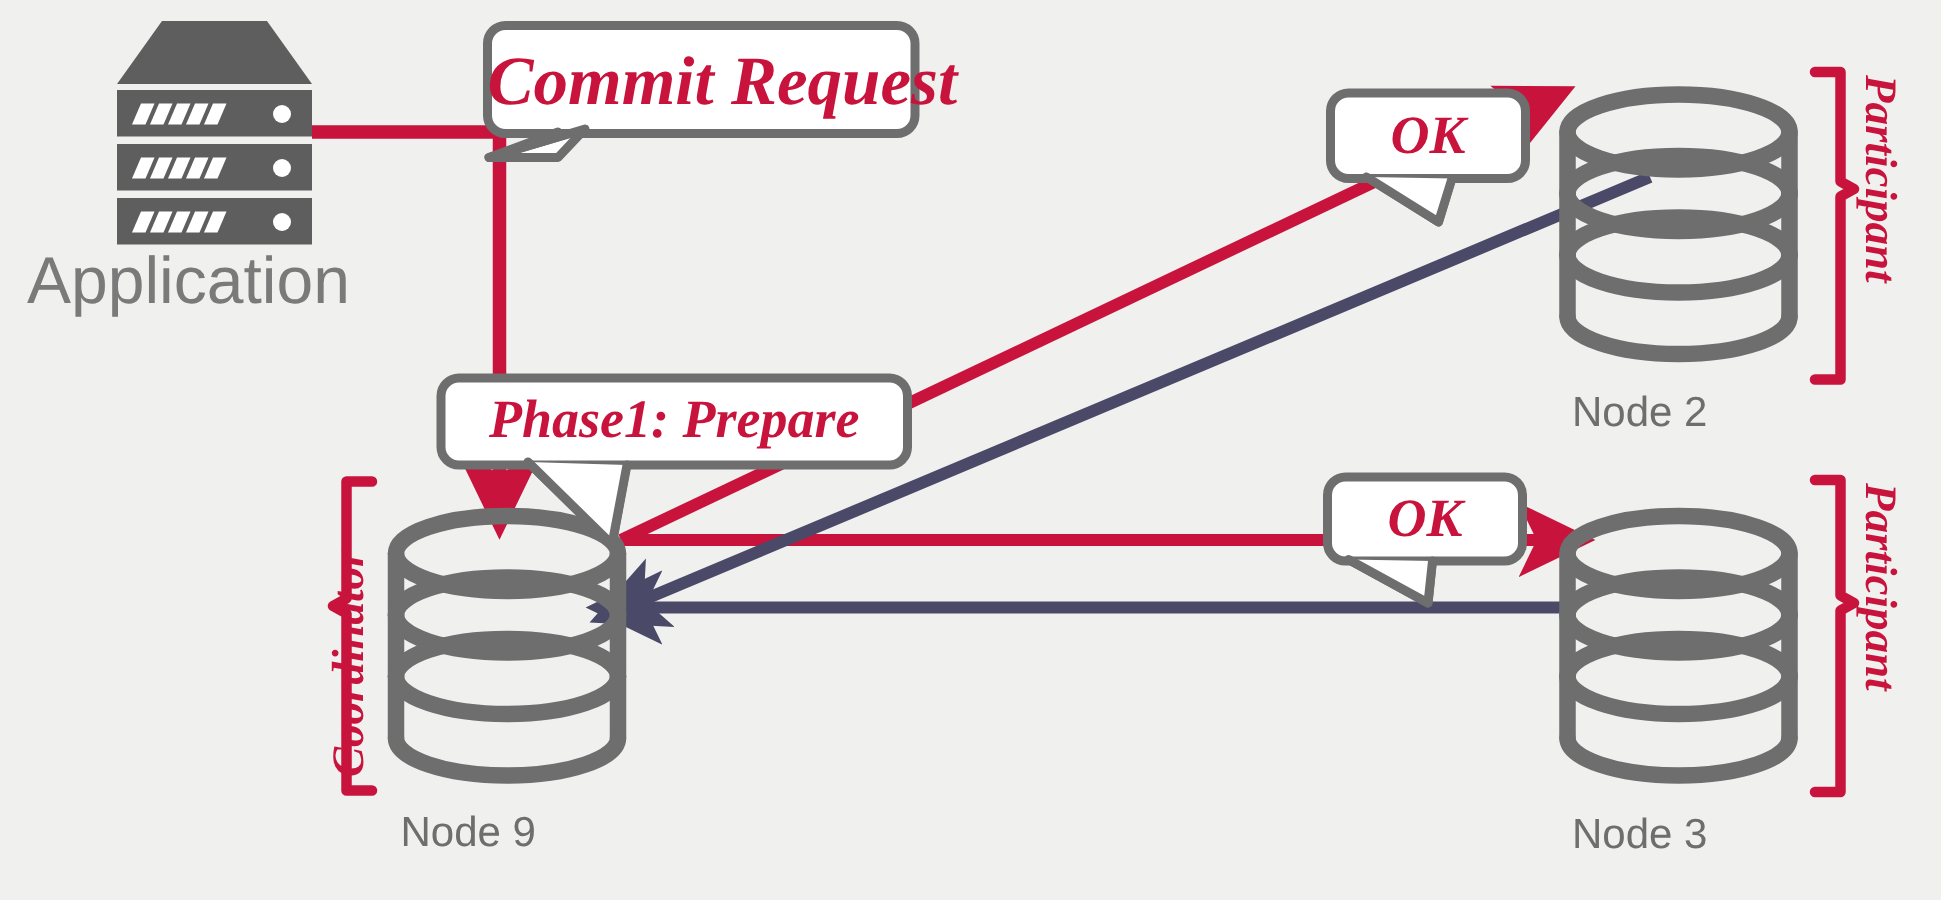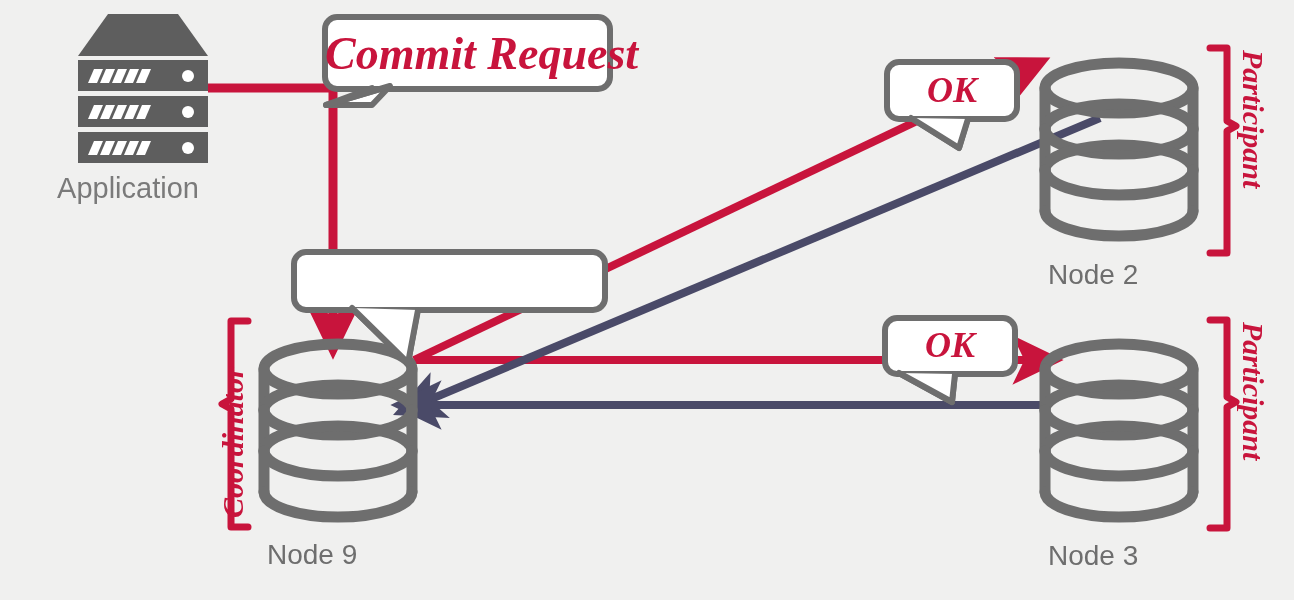--- a/index.html
+++ b/index.html
@@ -18,24 +18,24 @@
     font-family:"Liberation Sans", sans-serif;
     font-size:28px;
     color:#6e6e6e;
     white-space:nowrap;
     letter-spacing:0px;
     margin-top:16px;
   }
   .applabel{
     position:absolute;
     font-family:"Liberation Sans", sans-serif;
-    font-size:29px;
+    font-size:44px;
     color:#7a7a7a;
     line-height:44px;
-    text-align:center;
+    text-align:left;
     white-space:nowrap;
   }
   .calloutText{
     position:absolute;
     font-family:"Liberation Serif", serif;
     font-weight:bold;
     font-style:italic;
     color:#c8143c;
     white-space:nowrap;
     text-align:center;
@@ -194,20 +194,21 @@
 
   <div class="applabel" style="left:18px; top:166px; width:220px;">
     <div>Application</div>
   </div>
 
   <div class="nodelabel" style="left:267px; top:523px;">Node 9</div>
   <div class="nodelabel" style="left:1048px; top:243px;">Node 2</div>
   <div class="nodelabel" style="left:1048px; top:524px;text-align:center;">Node 3</div>
 
   <div class="calloutText" style="left:325px; top:27px; width:285px; font-size:46px;">Commit Request</div>
+  <div class="calloutText" style="left:294px; top:258px; width:311px; font-size:36px;">Phase1: Prepare</div>
   <div class="calloutText" style="left:887px; top:69px; width:130px; font-size:36px;">OK</div>
   <div class="calloutText" style="left:885px; top:324px; width:130px; font-size:36px;">OK</div>
 
   <div class="braceText" style="left:216px; top:518px; transform:rotate(-90deg);">Coordinator</div>
   <div class="braceText" style="left:1270px; top:50px; transform:rotate(90deg);">Participant</div>
   <div class="braceText" style="left:1270px; top:322px; transform:rotate(90deg);">Participant</div>
 
 </div>
 
 </body></html>

